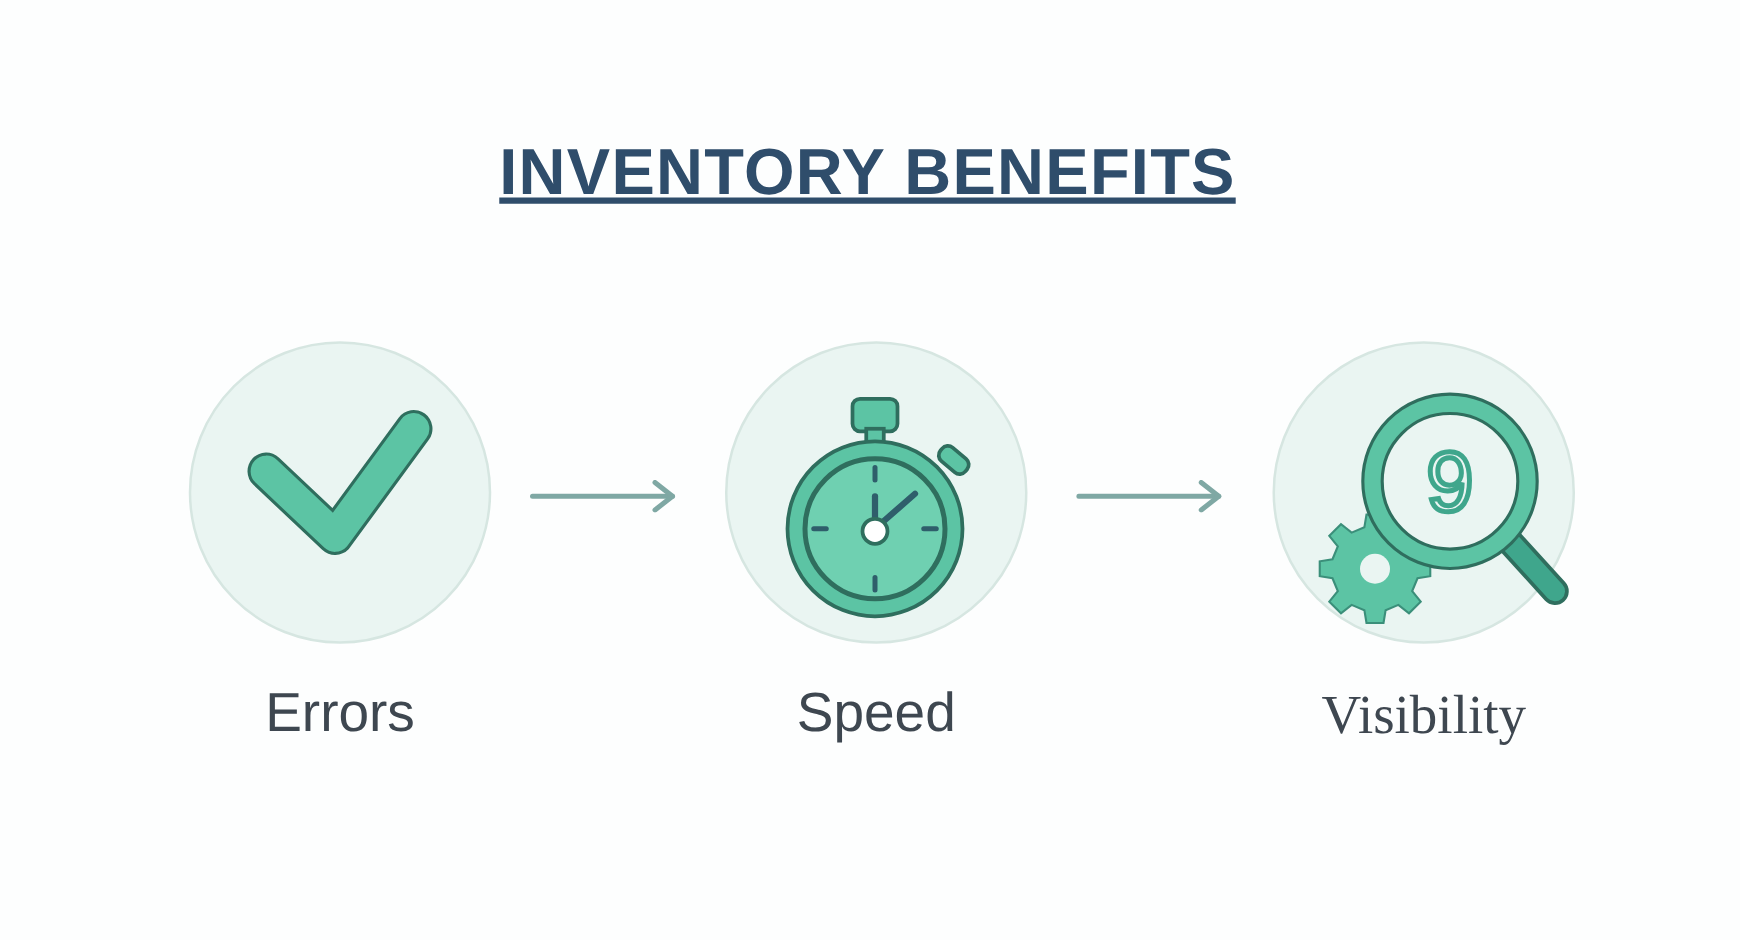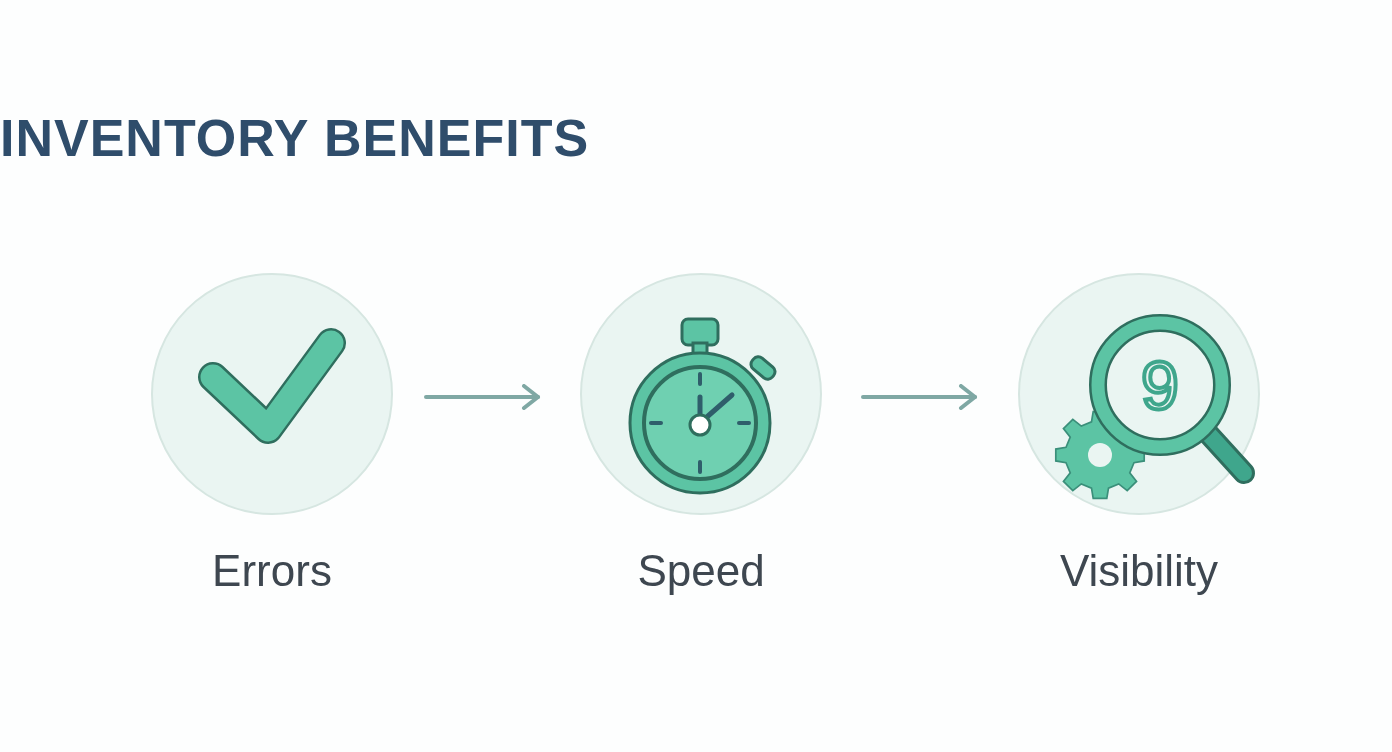--- a/index.html
+++ b/index.html
@@ -1,17 +1,17 @@
 <!DOCTYPE html>
 <html><head>
 <meta charset="utf-8">
 <style>
   html, body { margin:0; padding:0; }
   body { width:1392px; height:752px; background:#fdfefe; position:relative; overflow:hidden; font-family:"Liberation Sans", sans-serif; }
-  .title { position:absolute; left:0; width:1388px; top:108px; text-align:left; font-size:52px; font-weight:bold; color:#2f4d6b; letter-spacing:1px; }
+  .title { position:absolute; left:0; width:1388px; top:108px; text-align:center; font-size:52px; font-weight:bold; color:#2f4d6b; letter-spacing:1px;text-decoration:underline; }
   .circle { position:absolute; width:242px; height:242px; border-radius:50%; background:#eaf5f2; border:2px solid #d6e6e1; box-sizing:border-box; }
   .label { position:absolute; width:300px; text-align:center; font-size:44px; color:#3e4750; top:546px; }
   .arrow { position:absolute; top:384px; }
   svg { display:block; }
 </style>
 </head>
 <body>
 
 <div class="title">INVENTORY BENEFITS</div>
 
@@ -57,13 +57,13 @@
       <path d="M-8,-44 L8,-44 L10,-32 L22,-27 L32,-35 L43,-24 L35,-14 L40,-2 L52,0 L52,14 L40,16 L35,28 L43,38 L32,49 L22,41 L10,46 L8,58 L-8,58 L-10,46 L-22,41 L-32,49 L-43,38 L-35,28 L-40,16 L-52,14 L-52,0 L-40,-2 L-35,-14 L-43,-24 L-32,-35 L-22,-27 L-10,-32 Z" fill="#5cc4a4" stroke="#3b8f7a" stroke-width="2" transform="scale(0.85) translate(0 -7)"></path>
       <circle cx="0" cy="0" r="12" fill="#eaf5f2"></circle>
     </g>
     <line x1="186" y1="156" x2="226" y2="200" stroke="#2f6e5e" stroke-width="22" stroke-linecap="round"></line>
     <line x1="186" y1="156" x2="226" y2="200" stroke="#3fa68c" stroke-width="16" stroke-linecap="round"></line>
     <circle cx="142" cy="112" r="62" fill="#eaf5f2" stroke="#2f6e5e" stroke-width="18"></circle>
     <circle cx="142" cy="112" r="62" fill="none" stroke="#5cc4a4" stroke-width="13"></circle>
     <text x="142" y="136" text-anchor="middle" font-family="Liberation Sans, sans-serif" font-size="68" fill="#eaf5f2" stroke="#3fa68c" stroke-width="4">9</text>
   </svg>
 </div>
-<div class="label" style="left:989px;">Visibility</div>
+<div class="label" style="left:989px;font-family:Liberation Serif, serif;">Visibility</div>
 
 </body></html>

